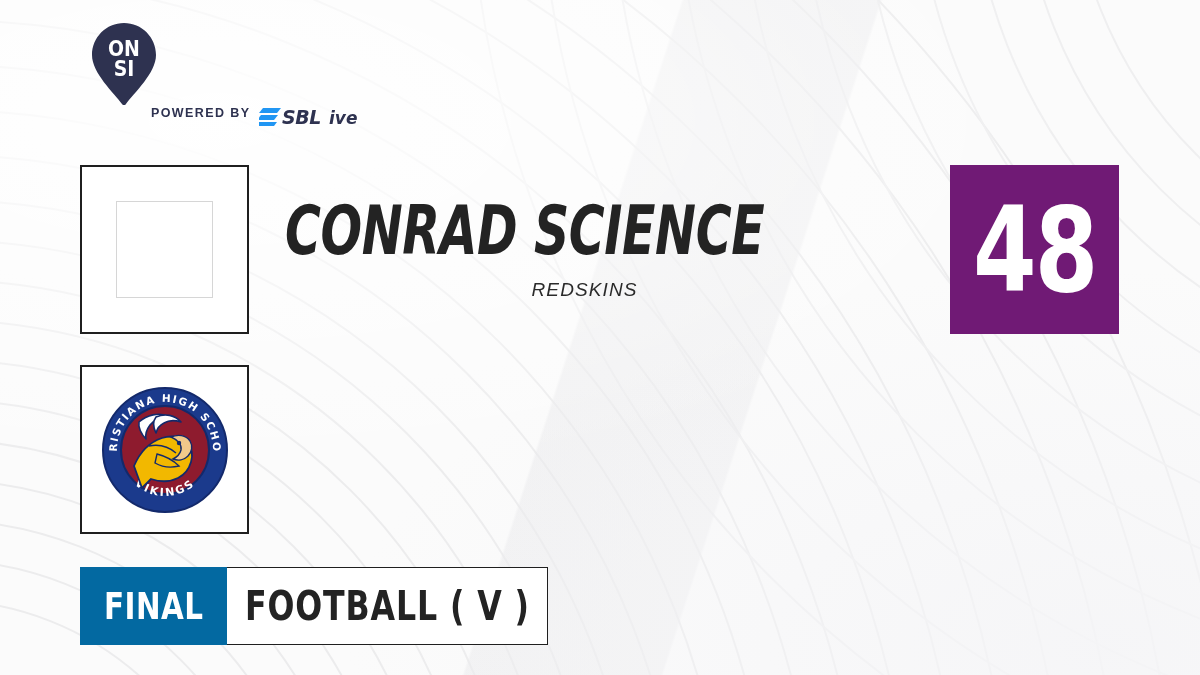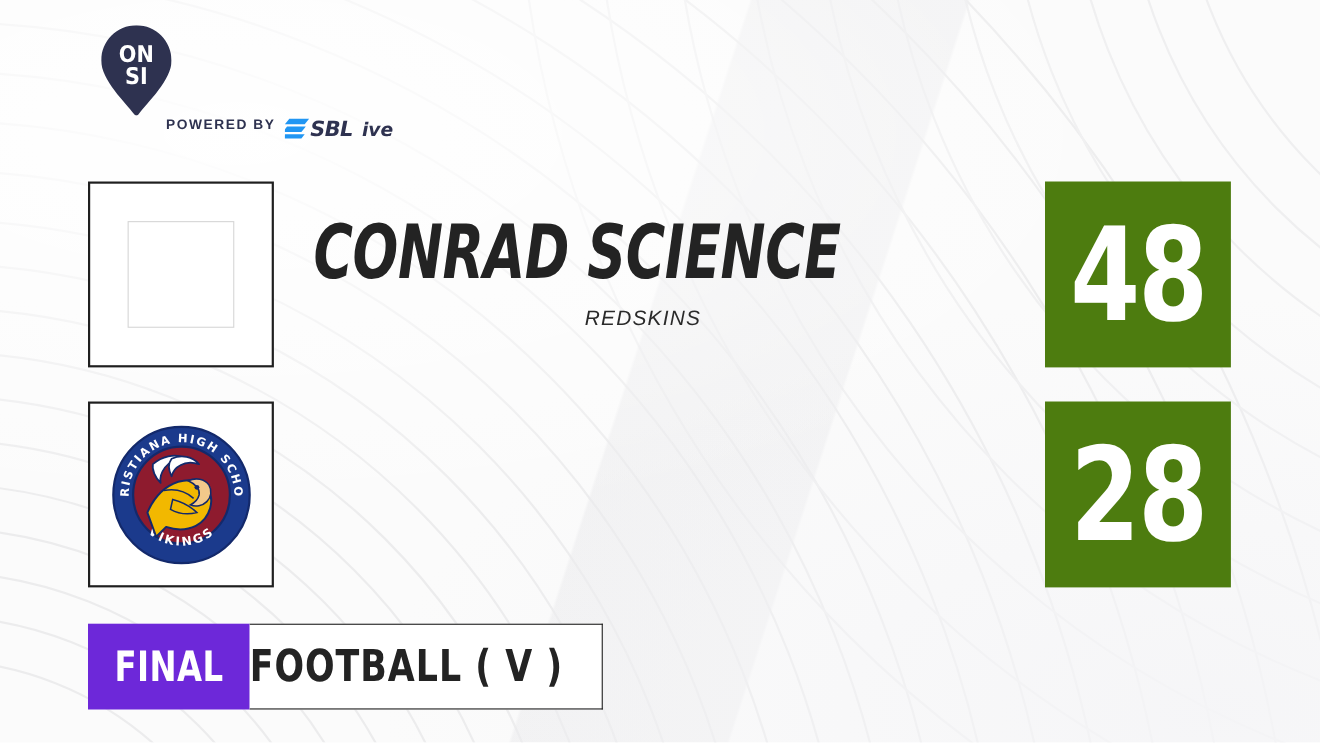--- a/index.html
+++ b/index.html
@@ -168,21 +168,21 @@
     white-space: nowrap;
     text-align: center;
   }
 
   .score-box {
     position: absolute;
     left: 870px;
     top: 0;
     width: 169px;
     height: 169px;
-    background: #4d7c0f;
+    background: #701a75;
     display: flex;
     align-items: center;
     justify-content: center;
   }
   .score-value {
     font-family: "DejaVu Sans Condensed", "Liberation Sans Narrow", "Liberation Sans", sans-serif;
     font-weight: 700;
     font-size: 118px;
     line-height: 1;
     letter-spacing: -2px;
@@ -195,21 +195,21 @@
   .status-bar {
     position: absolute;
     left: 80px;
     top: 567px;
     height: 78px;
     display: flex;
     align-items: stretch;
   }
   .status-final {
     width: 147px;
-    background: #6d28d9;
+    background: #0369a1;
     display: flex;
     align-items: center;
     justify-content: center;
   }
   .status-final-text {
     font-family: "DejaVu Sans Condensed", "Liberation Sans Narrow", "Liberation Sans", sans-serif;
     font-weight: 700;
     font-size: 38px;
     letter-spacing: 0.5px;
     color: #ffffff;
@@ -217,20 +217,21 @@
     white-space: nowrap;
   }
   .status-sport {
     width: 321px;
     box-sizing: border-box;
     background: #ffffff;
     border: 1px solid #1f1f1f;
     border-left: none;
     display: flex;
     align-items: center;
+    padding-left: 18px;
   }
   .status-sport-text {
     font-family: "DejaVu Sans Condensed", "Liberation Sans Narrow", "Liberation Sans", sans-serif;
     font-weight: 700;
     font-size: 40px;
     letter-spacing: 1px;
     color: #232323;
     transform: scaleX(0.88);
     transform-origin: left center;
     white-space: nowrap;
@@ -349,23 +350,20 @@
             <path d="M40 38c8-7 20-10 28-6-7 1-13 4-17 9-3 4-5 9-4 14-5-5-8-12-7-17z" fill="#ffffff" stroke="#13296b" stroke-width="1.6" stroke-linejoin="round"></path>
             <path d="M57 33c9-4 19-2 25 5-6-2-12-2-17 1-4 2-7 6-8 10-3-6-3-12 0-16z" fill="#ffffff" stroke="#13296b" stroke-width="1.6" stroke-linejoin="round"></path>
             <path d="M35 82c6-14 16-24 28-28 10-3 19-1 25 5 5 5 6 12 4 19-2 7-7 13-13 16-8 4-18 4-27 1l-9 9z" fill="#f2b800" stroke="#13296b" stroke-width="1.8" stroke-linejoin="round"></path>
             <path d="M72 53c7-3 15-2 19 4 3 5 2 11-2 15-4 4-10 5-15 3 4-2 7-5 8-9 1-5-3-10-10-13z" fill="#f2c98a" stroke="#13296b" stroke-width="1.4"></path>
             <path d="M58 70c8 2 16 6 22 12-8 2-17 1-24-3z" fill="#f2b800" stroke="#13296b" stroke-width="1.4"></path>
             <path d="M50 62c10-2 20 1 27 7" fill="none" stroke="#13296b" stroke-width="1.4"></path>
             <circle cx="80" cy="59" r="2.2" fill="#13296b"></circle>
           </g>
         </svg>
       </div>
-      <div class="score-box">
-        <div class="score-value">28</div>
-      </div>
     </div>
 
     <div class="status-bar">
       <div class="status-final">
         <span class="status-final-text">FINAL</span>
       </div>
       <div class="status-sport">
         <span class="status-sport-text">FOOTBALL ( V )</span>
       </div>
     </div>

